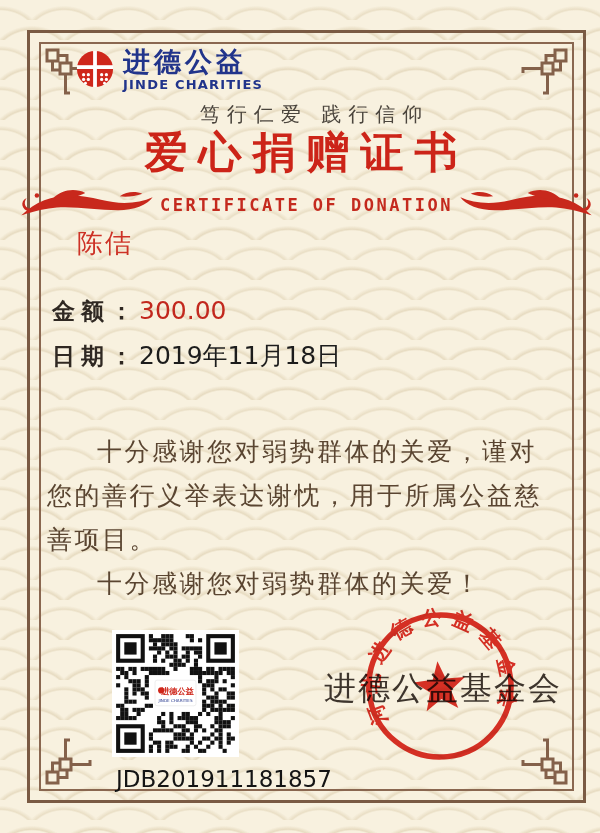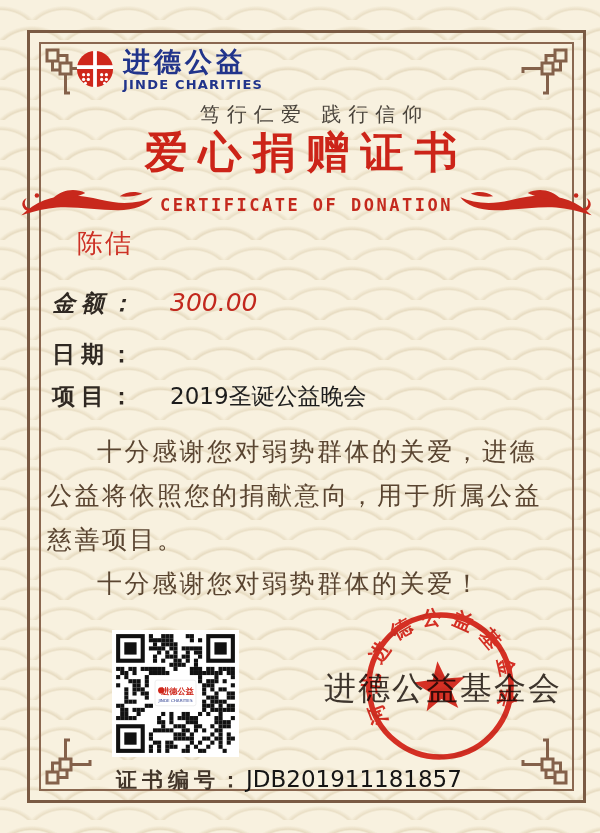--- a/index.html
+++ b/index.html
@@ -38,23 +38,23 @@
   .flourish svg{width:100%;height:100%;display:block;}
   .flourish.right{transform:scaleX(-1);}
   .subtitle{font-family:"DejaVu Sans Mono","Liberation Mono",monospace;font-weight:bold;
     font-size:17px;color:#c42a1e;letter-spacing:2.5px;white-space:nowrap;}
 
   .donor-name{position:absolute;left:52px;top:226px;font-size:26px;color:#cd3226;letter-spacing:2px;margin-left:25px;}
 
   .field{position:absolute;left:52px;display:flex;align-items:baseline;}
   .field-label{font-family:"DejaVu Serif","Liberation Serif",serif;font-weight:bold;
     font-size:23px;color:#2f2822;letter-spacing:6px;}
-  .field-value{font-size:25px;color:#1c1c1c;margin-left:31px;}
+  .field-value{font-size:25px;color:#1c1c1c;}
   .field-value.red{color:#c2281e;}
-  .field.f1{top:288px;font-style:italic;}
+  .field.f1{top:296px;}
   .field.f2{top:339px;}
   .field.f3{top:381px;}
   .field.f3 .field-value{font-size:23px;}
 
   .body-text{position:absolute;left:47px;top:430px;width:506px;
     font-family:"DejaVu Serif","Liberation Serif",serif;
     font-size:25px;line-height:44px;color:#5a4531;letter-spacing:2.5px;}
   .body-text p{margin:0;text-indent:2em;}
 
   .qr{position:absolute;left:112px;top:630px;width:127px;height:127px;}
@@ -170,28 +170,25 @@
   </div>
 
   <div class="donor-name">陈佶</div>
 
   <div class="field f1">
     <span class="field-label">金额：</span>
     <span class="field-value red">300.00</span>
   </div>
   <div class="field f2">
     <span class="field-label">日期：</span>
-  </div>
-  <div class="field f3">
-    <span class="field-label">项目：</span>
-    <span class="field-value">2019圣诞公益晚会</span>
+    <span class="field-value">2019年11月18日</span>
   </div>
 
   <div class="body-text">
-    <p>十分感谢您对弱势群体的关爱，进德公益将依照您的捐献意向，用于所属公益慈善项目。</p>
+    <p>十分感谢您对弱势群体的关爱，谨对您的善行义举表达谢忱，用于所属公益慈善项目。</p>
     <p>十分感谢您对弱势群体的关爱！</p>
   </div>
 
   <div class="qr">
     <svg viewBox="0 0 124 124">
       <rect x="0" y="0" width="124" height="124" fill="#fff"></rect>
       <g id="qr-modules">
           <rect x="36" y="4" width="4" height="4" fill="#111"></rect>
           <rect x="48" y="4" width="4" height="4" fill="#111"></rect>
           <rect x="52" y="4" width="4" height="4" fill="#111"></rect>
@@ -496,17 +493,16 @@
         <path id="sealArc" d="M 34.3 119 A 62 62 0 1 1 141.7 119" fill="none"></path>
         <text font-size="20" font-weight="bold" fill="#d9271d" letter-spacing="9" font-family="DejaVu Serif, Liberation Serif, serif">
           <textPath href="#sealArc" startOffset="2">河北进德公益基金会</textPath>
         </text>
         <path fill="#d9271d" d="M88 63 L94.5 81.1 L113.7 81.7 L98.5 93.4 L103.9 111.8 L88 101 L72.1 111.8 L77.5 93.4 L62.3 81.7 L81.5 81.1 Z"></path>
       </g>
     </svg>
   </div>
 
   <div class="cert-no-row">
-    <span class="cert-no-label">证书编号：</span>
     <span class="cert-no">JDB201911181857</span>
   </div>
 
 </div>
 
 </body></html>

